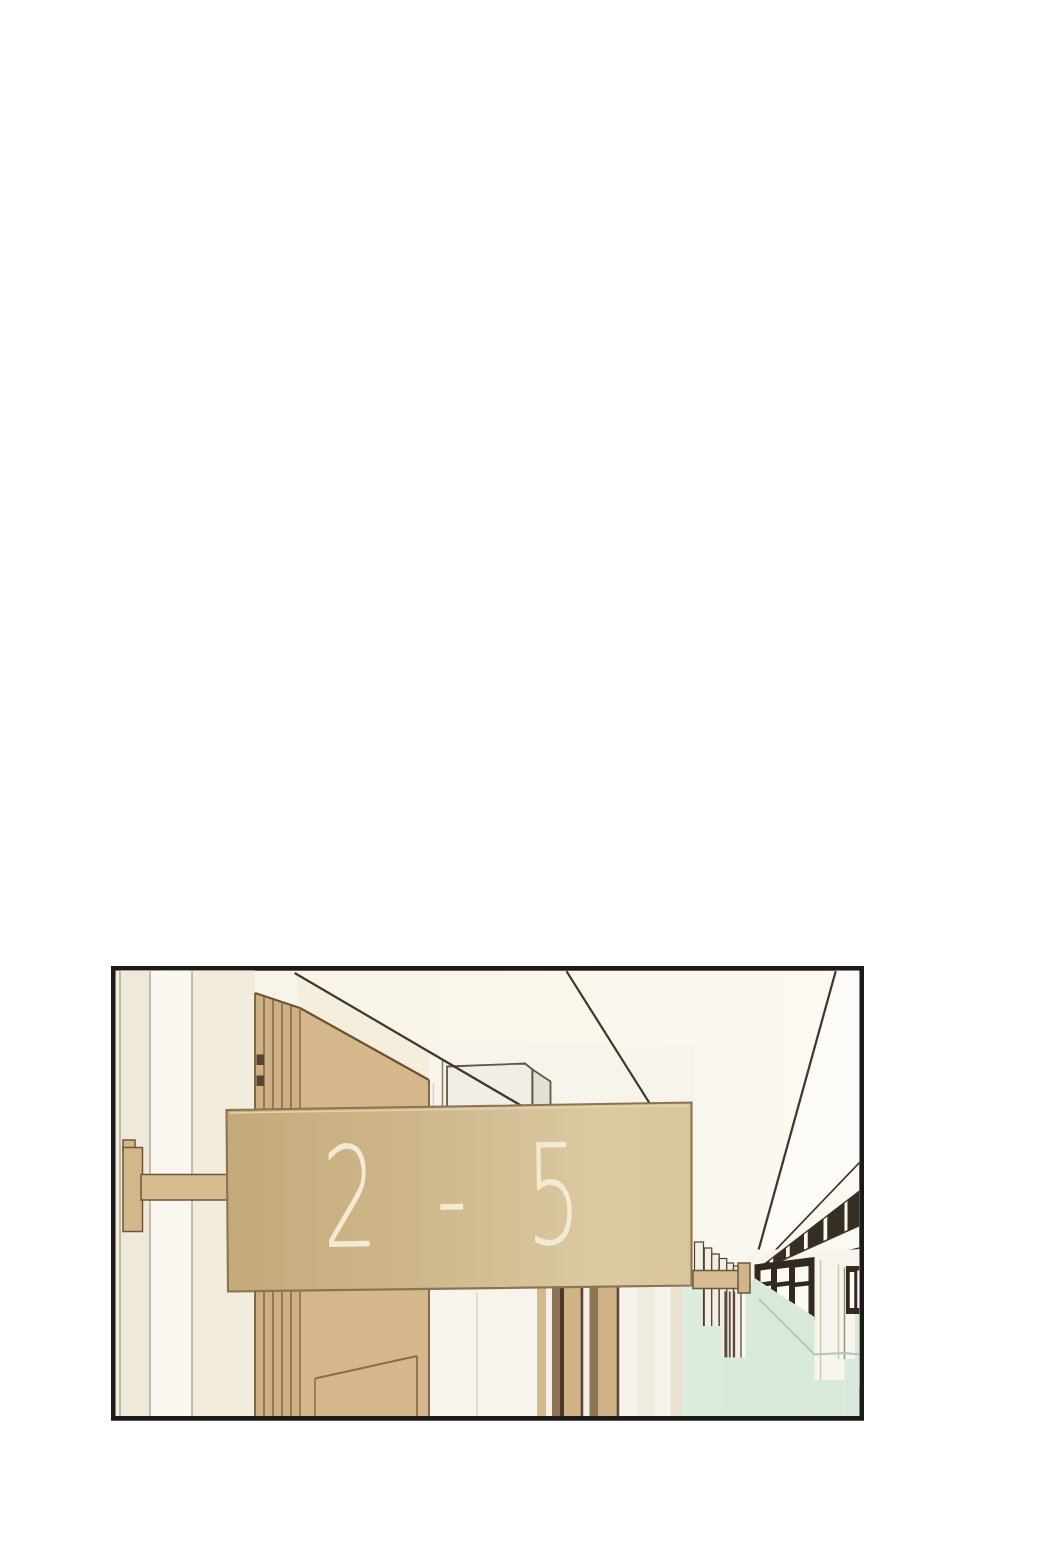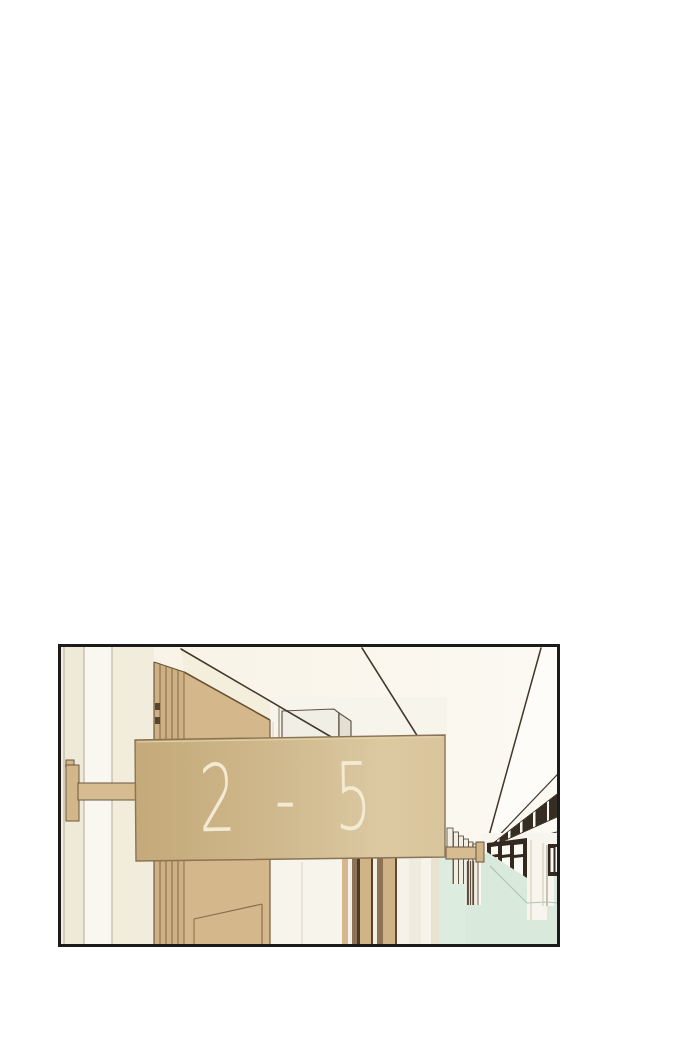--- a/index.html
+++ b/index.html
@@ -1,18 +1,18 @@
 <!DOCTYPE html>
 <html><head>
 <meta charset="utf-8">
 <style>
   html,body{margin:0;padding:0;background:#ffffff;}
   .page{position:relative;width:700px;height:1043px;background:#ffffff;overflow:hidden;
         font-family:"DejaVu Sans",sans-serif;}
-  .panel{position:absolute;left:58px;top:644px;width:496px;height:297px;
+  .panel{position:absolute;left:74px;top:644px;width:496px;height:297px;
          border:3px solid #1b1b1b;background:#7f1d1d;box-sizing:content-box;}
   .panel svg{position:absolute;left:0;top:0;display:block;}
   .sign-label-layer{
       position:absolute;left:74px;top:89px;width:311px;height:124px;
       line-height:124px;text-align:center;
       transform:rotate(-0.85deg);
       pointer-events:none;z-index:5;
   }
   .sign-label-layer span{
       display:inline-block;

